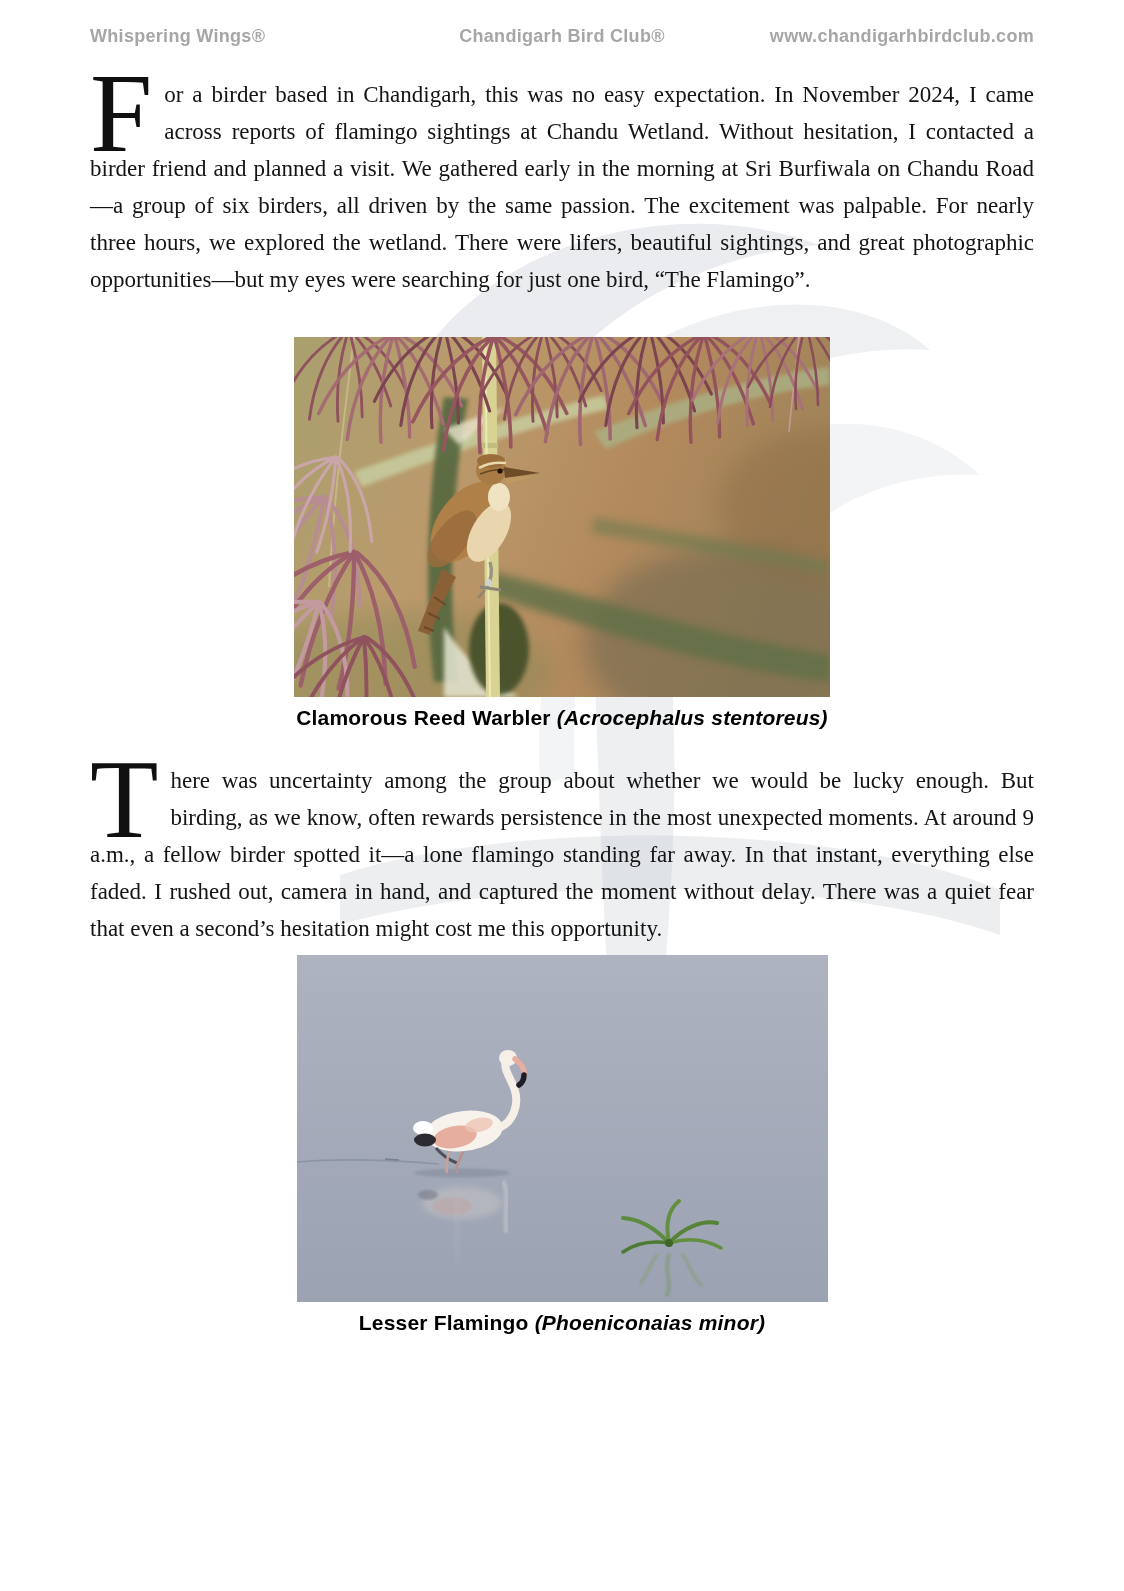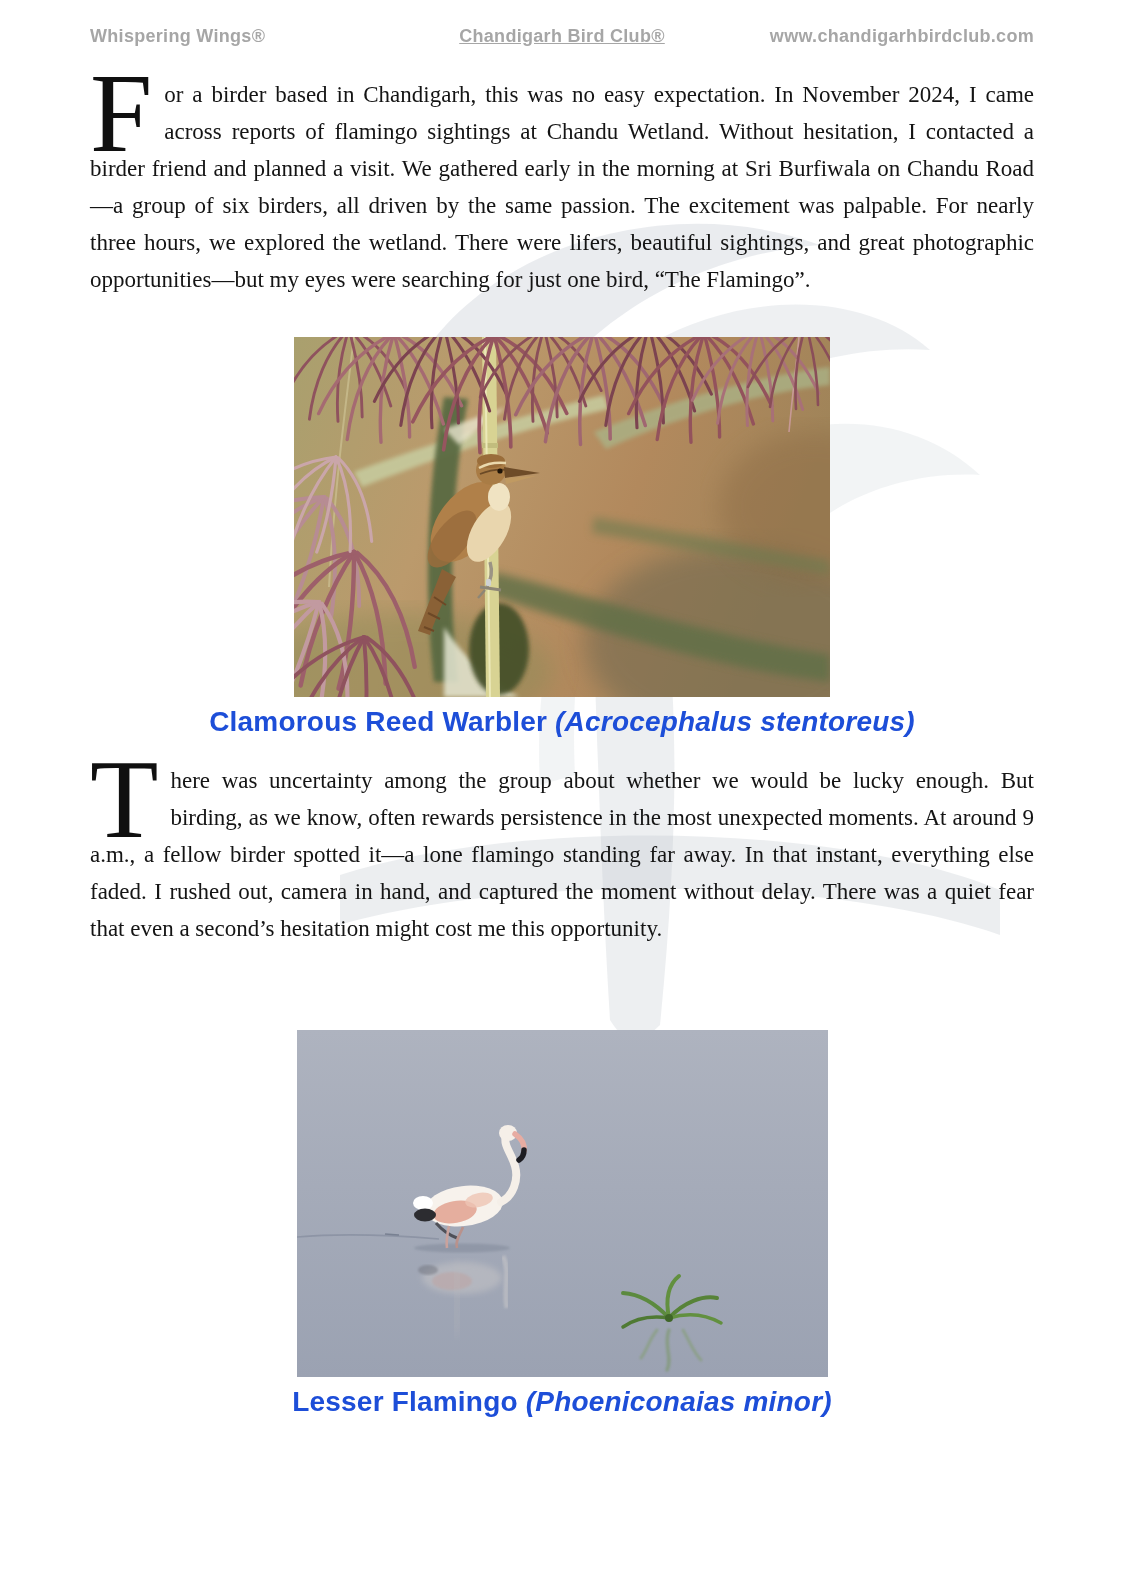--- a/index.html
+++ b/index.html
@@ -13,48 +13,48 @@
 
   
   .meta-bar {
     position:absolute; left:90px; width:944px; display:flex; align-items:center;
     font-family:"Liberation Sans", sans-serif; font-weight:bold;
     font-size:18px; color:#a6a6a6; letter-spacing:.3px;
   }
   .header { top:26px; }
   .footer { top:1542px; }
   .meta-left   { flex:1; text-align:left; }
-  .meta-center { flex:1; text-align:center;text-decoration:underline; }
+  .meta-center { flex:1; text-align:center; }
   .meta-right  { flex:1; text-align:right; }
   .meta-link { color:#a6a6a6; cursor:pointer; }
 
   
   .body-para {
     position:absolute; left:90px; width:944px; margin:0;
     font-size:23px; line-height:37px; text-align:justify; color:#141414;
   }
   .para1 { top:76px; }
   .para2 { top:762px; }
   .dropcap {
     float:left; height:74px; overflow:visible;
     font-size:112px; line-height:86px; margin:-6px 12px 0 0;
     font-family:"Liberation Serif", serif; color:#101010;
   }
 
   
   .fig { position:absolute; left:0; width:100%; margin:0; }
   .fig1 { top:337px; }
-  .fig2 { top:1030px; }
+  .fig2 { top:955px; }
   .photo { display:block; margin:0 auto; }
   .photo1 { width:536px; height:360px; }
   .photo2 { width:531px; height:347px; }
   .caption {
     margin-top:9px; text-align:center; white-space:nowrap;
     font-family:"Liberation Sans", sans-serif; font-weight:bold;
-    font-size:28px; color:#1d4ed8; letter-spacing:.2px;
+    font-size:21px; color:#000000; letter-spacing:.2px;
   }
   .caption i { font-style:italic; }
 </style>
 </head>
 <body>
 
 <div class="page">
 
   <svg class="watermark" viewBox="0 0 660 900">
     <g fill="#b9c1ca">

